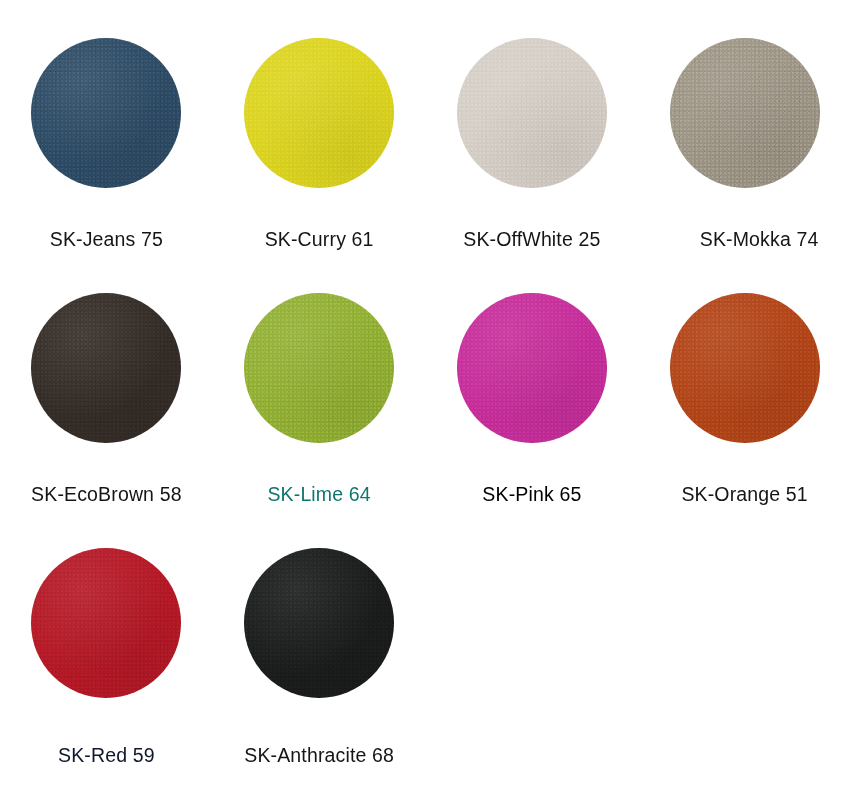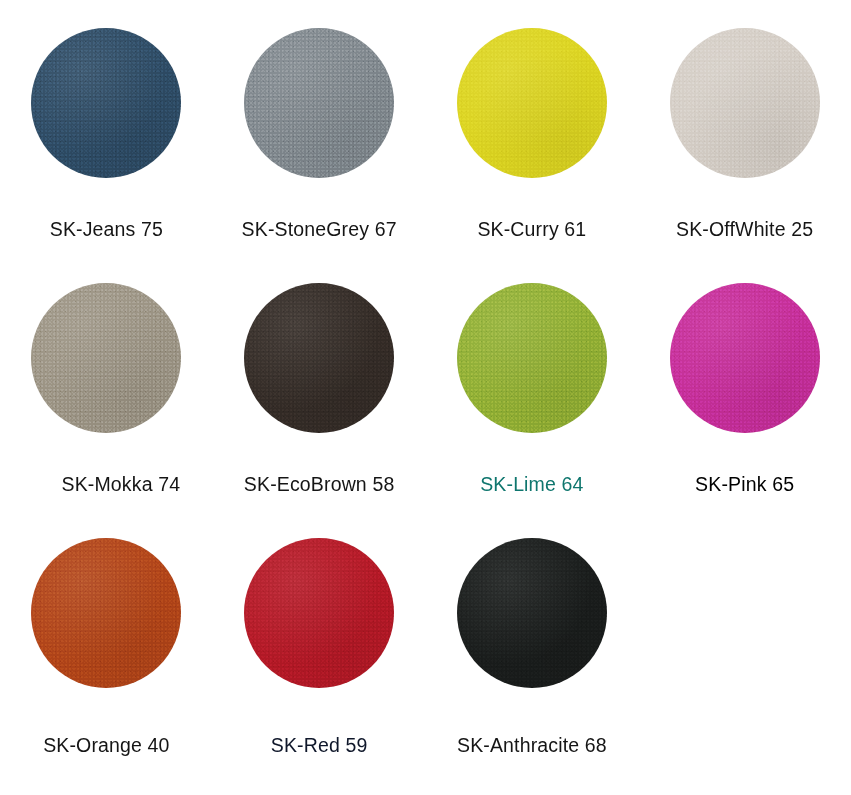--- a/index.html
+++ b/index.html
@@ -23,21 +23,21 @@
     background: #ffffff;
     box-sizing: border-box;
   }
 
   .swatch-grid {
     display: grid;
     grid-template-columns: repeat(4, 212.75px);
     grid-template-rows: 255px 255px 275px;
     width: 851px;
     height: 795px;
-    padding-top: 18px;
+    padding-top: 28px;
     box-sizing: border-box;
   }
 
   .swatch-cell {
     position: relative;
     display: flex;
     flex-direction: column;
     align-items: center;
   }
 
@@ -97,26 +97,20 @@
 <div id="swatch-sheet">
   <div class="swatch-grid">
 
     <div class="swatch-cell">
       <div class="swatch-disc-wrap">
         <div class="swatch-disc" style="background-color: rgb(45, 74, 99);"></div>
       </div>
       <div class="swatch-label" style="color: rgb(21, 21, 21);">SK-Jeans 75</div>
     </div>
 
-    <div class="swatch-cell">
-      <div class="swatch-disc-wrap">
-        <div class="swatch-disc" style="background-color: rgb(126, 134, 140);"></div>
-      </div>
-      <div class="swatch-label" style="color: rgb(21, 21, 21);">SK-StoneGrey 67</div>
-    </div>
 
 
     <div class="swatch-cell">
       <div class="swatch-disc-wrap">
         <div class="swatch-disc" style="background-color: rgb(219, 211, 32);"></div>
       </div>
       <div class="swatch-label" style="color: rgb(21, 21, 21);">SK-Curry 61</div>
     </div>
 
     <div class="swatch-cell">
@@ -151,21 +145,21 @@
       <div class="swatch-disc-wrap">
         <div class="swatch-disc" style="background-color: rgb(197, 45, 151);"></div>
       </div>
       <div class="swatch-label" style="color: #000000;">SK-Pink 65</div>
     </div>
 
     <div class="swatch-cell">
       <div class="swatch-disc-wrap">
         <div class="swatch-disc" style="background-color: rgb(176, 67, 24);"></div>
       </div>
-      <div class="swatch-label" style="color: rgb(21, 21, 21);">SK-Orange 40</div>
+      <div class="swatch-label" style="color: rgb(21, 21, 21);">SK-Orange 51</div>
     </div>
 
     <div class="swatch-cell">
       <div class="swatch-disc-wrap">
         <div class="swatch-disc" style="background-color: rgb(178, 24, 37);"></div>
       </div>
       <div class="swatch-label" style="color: #0f172a;">SK-Red 59</div>
     </div>
 
     <div class="swatch-cell">

